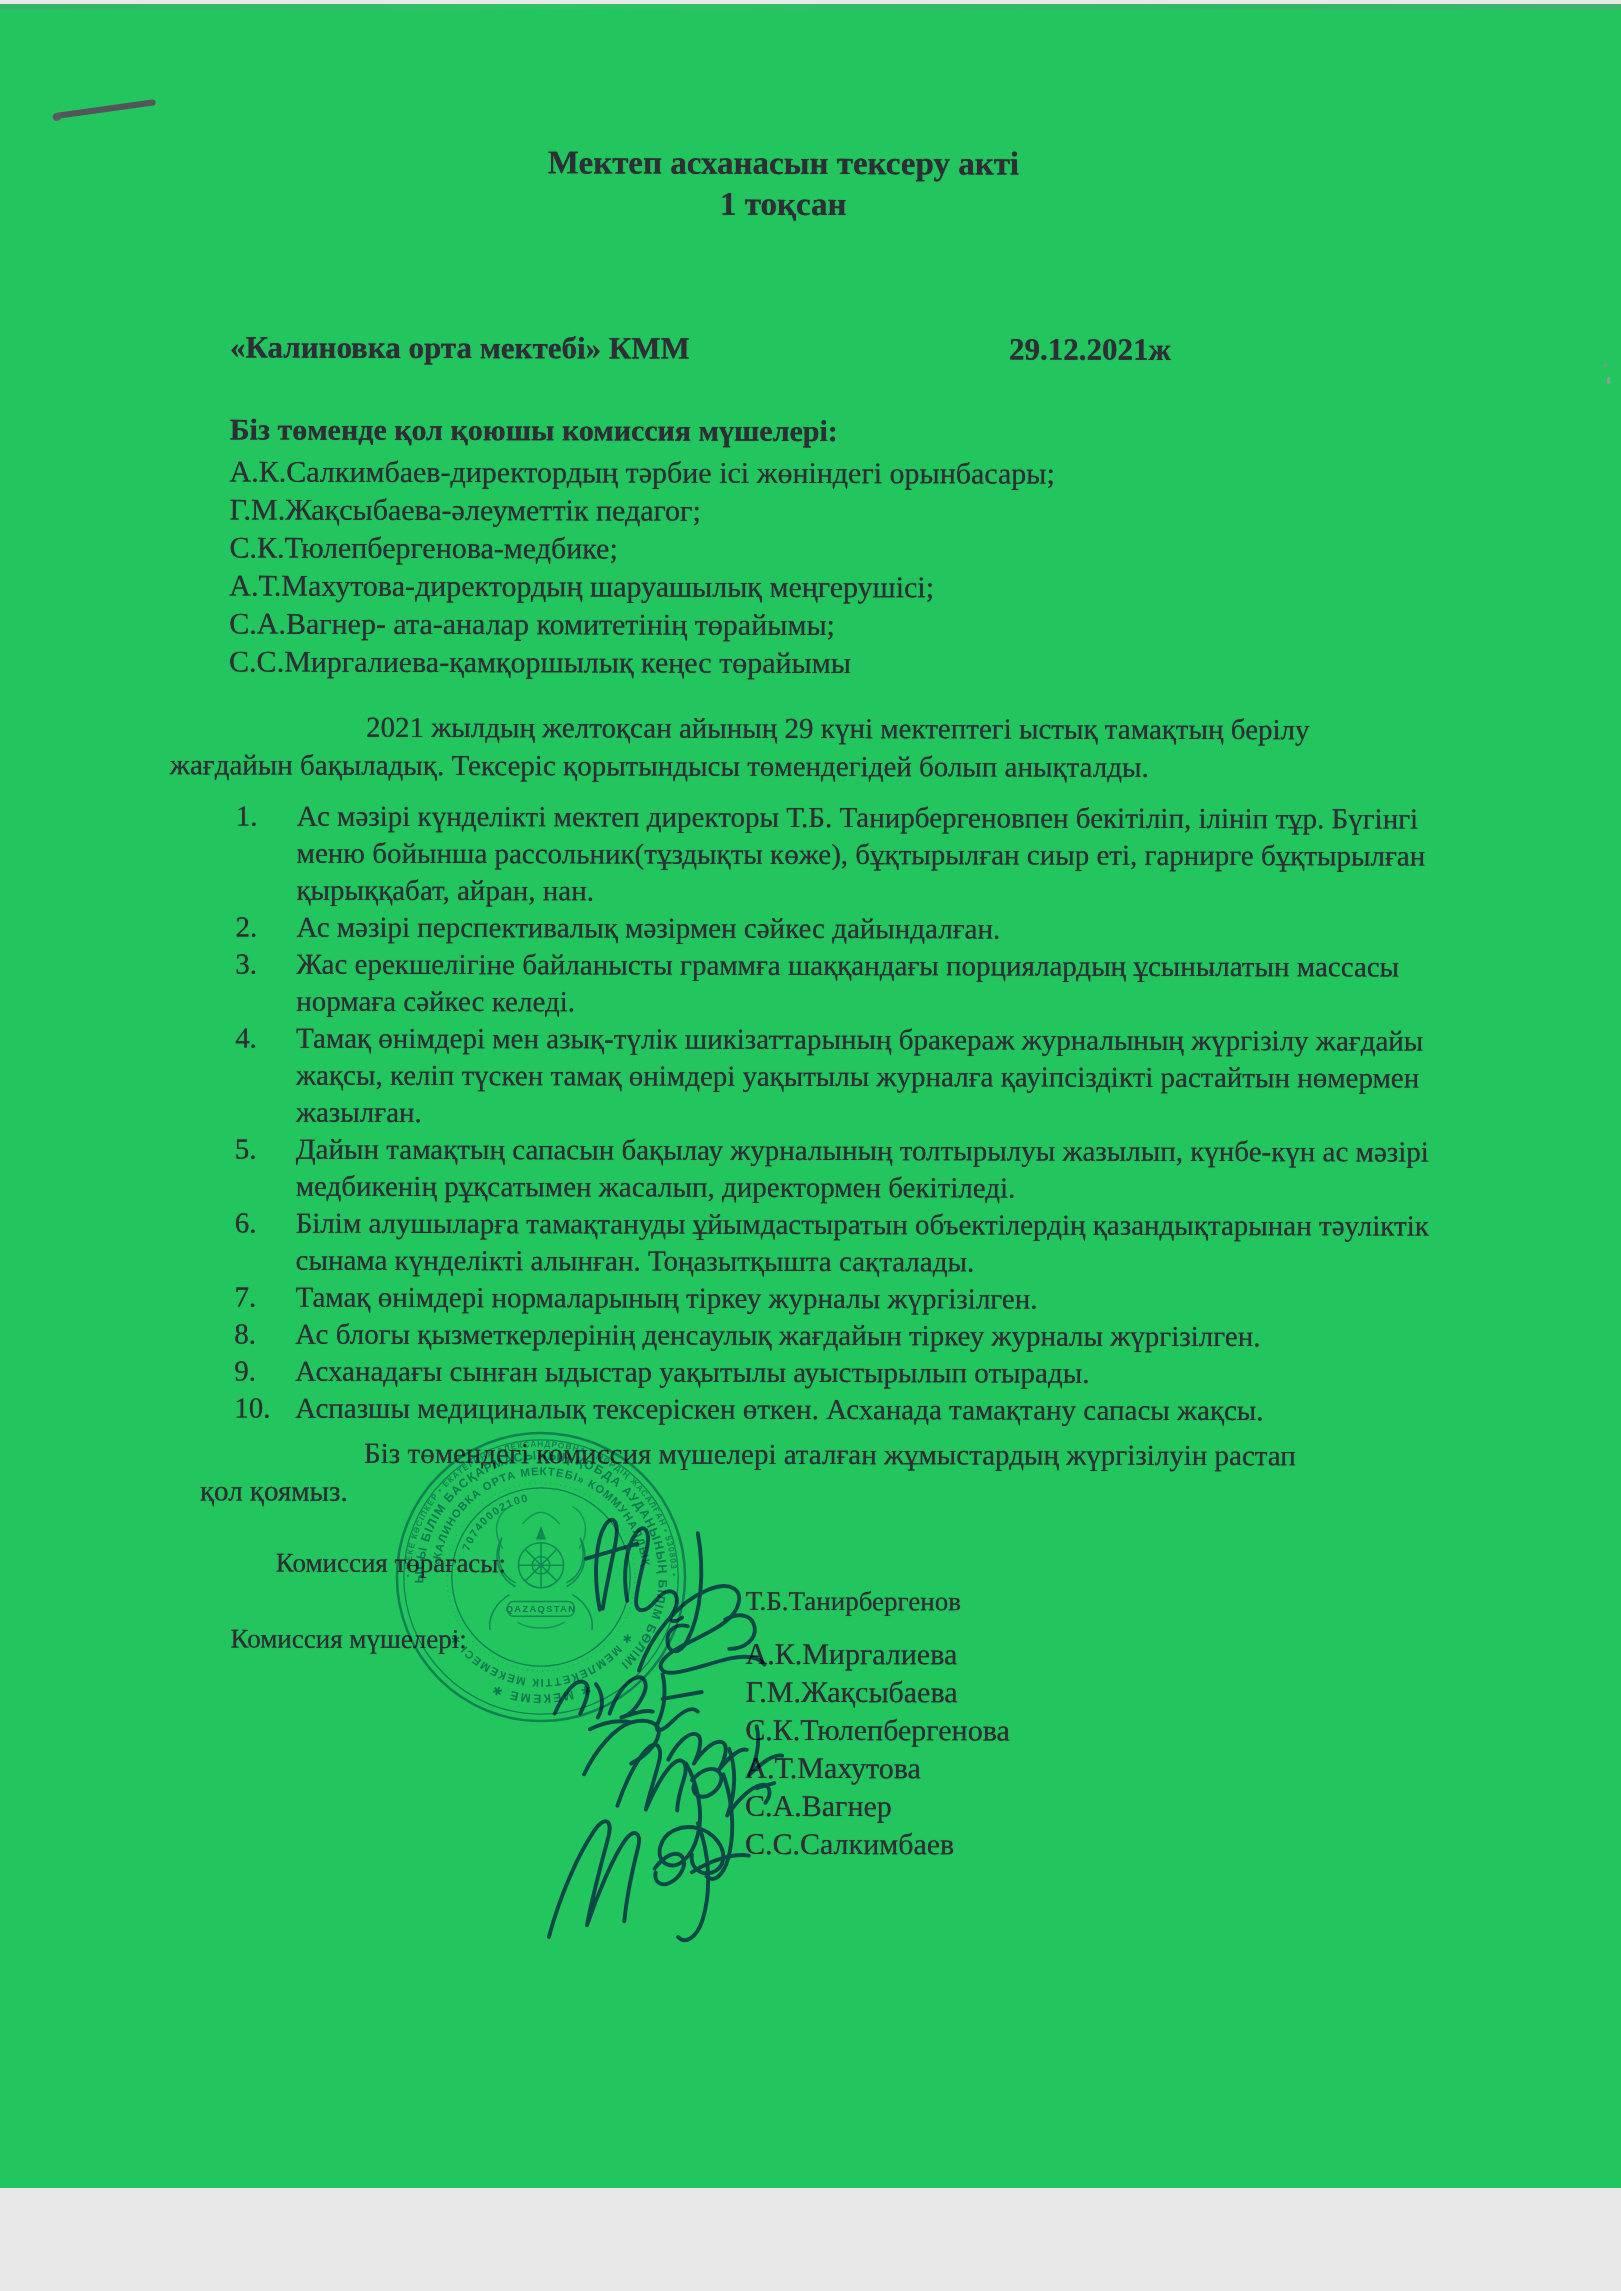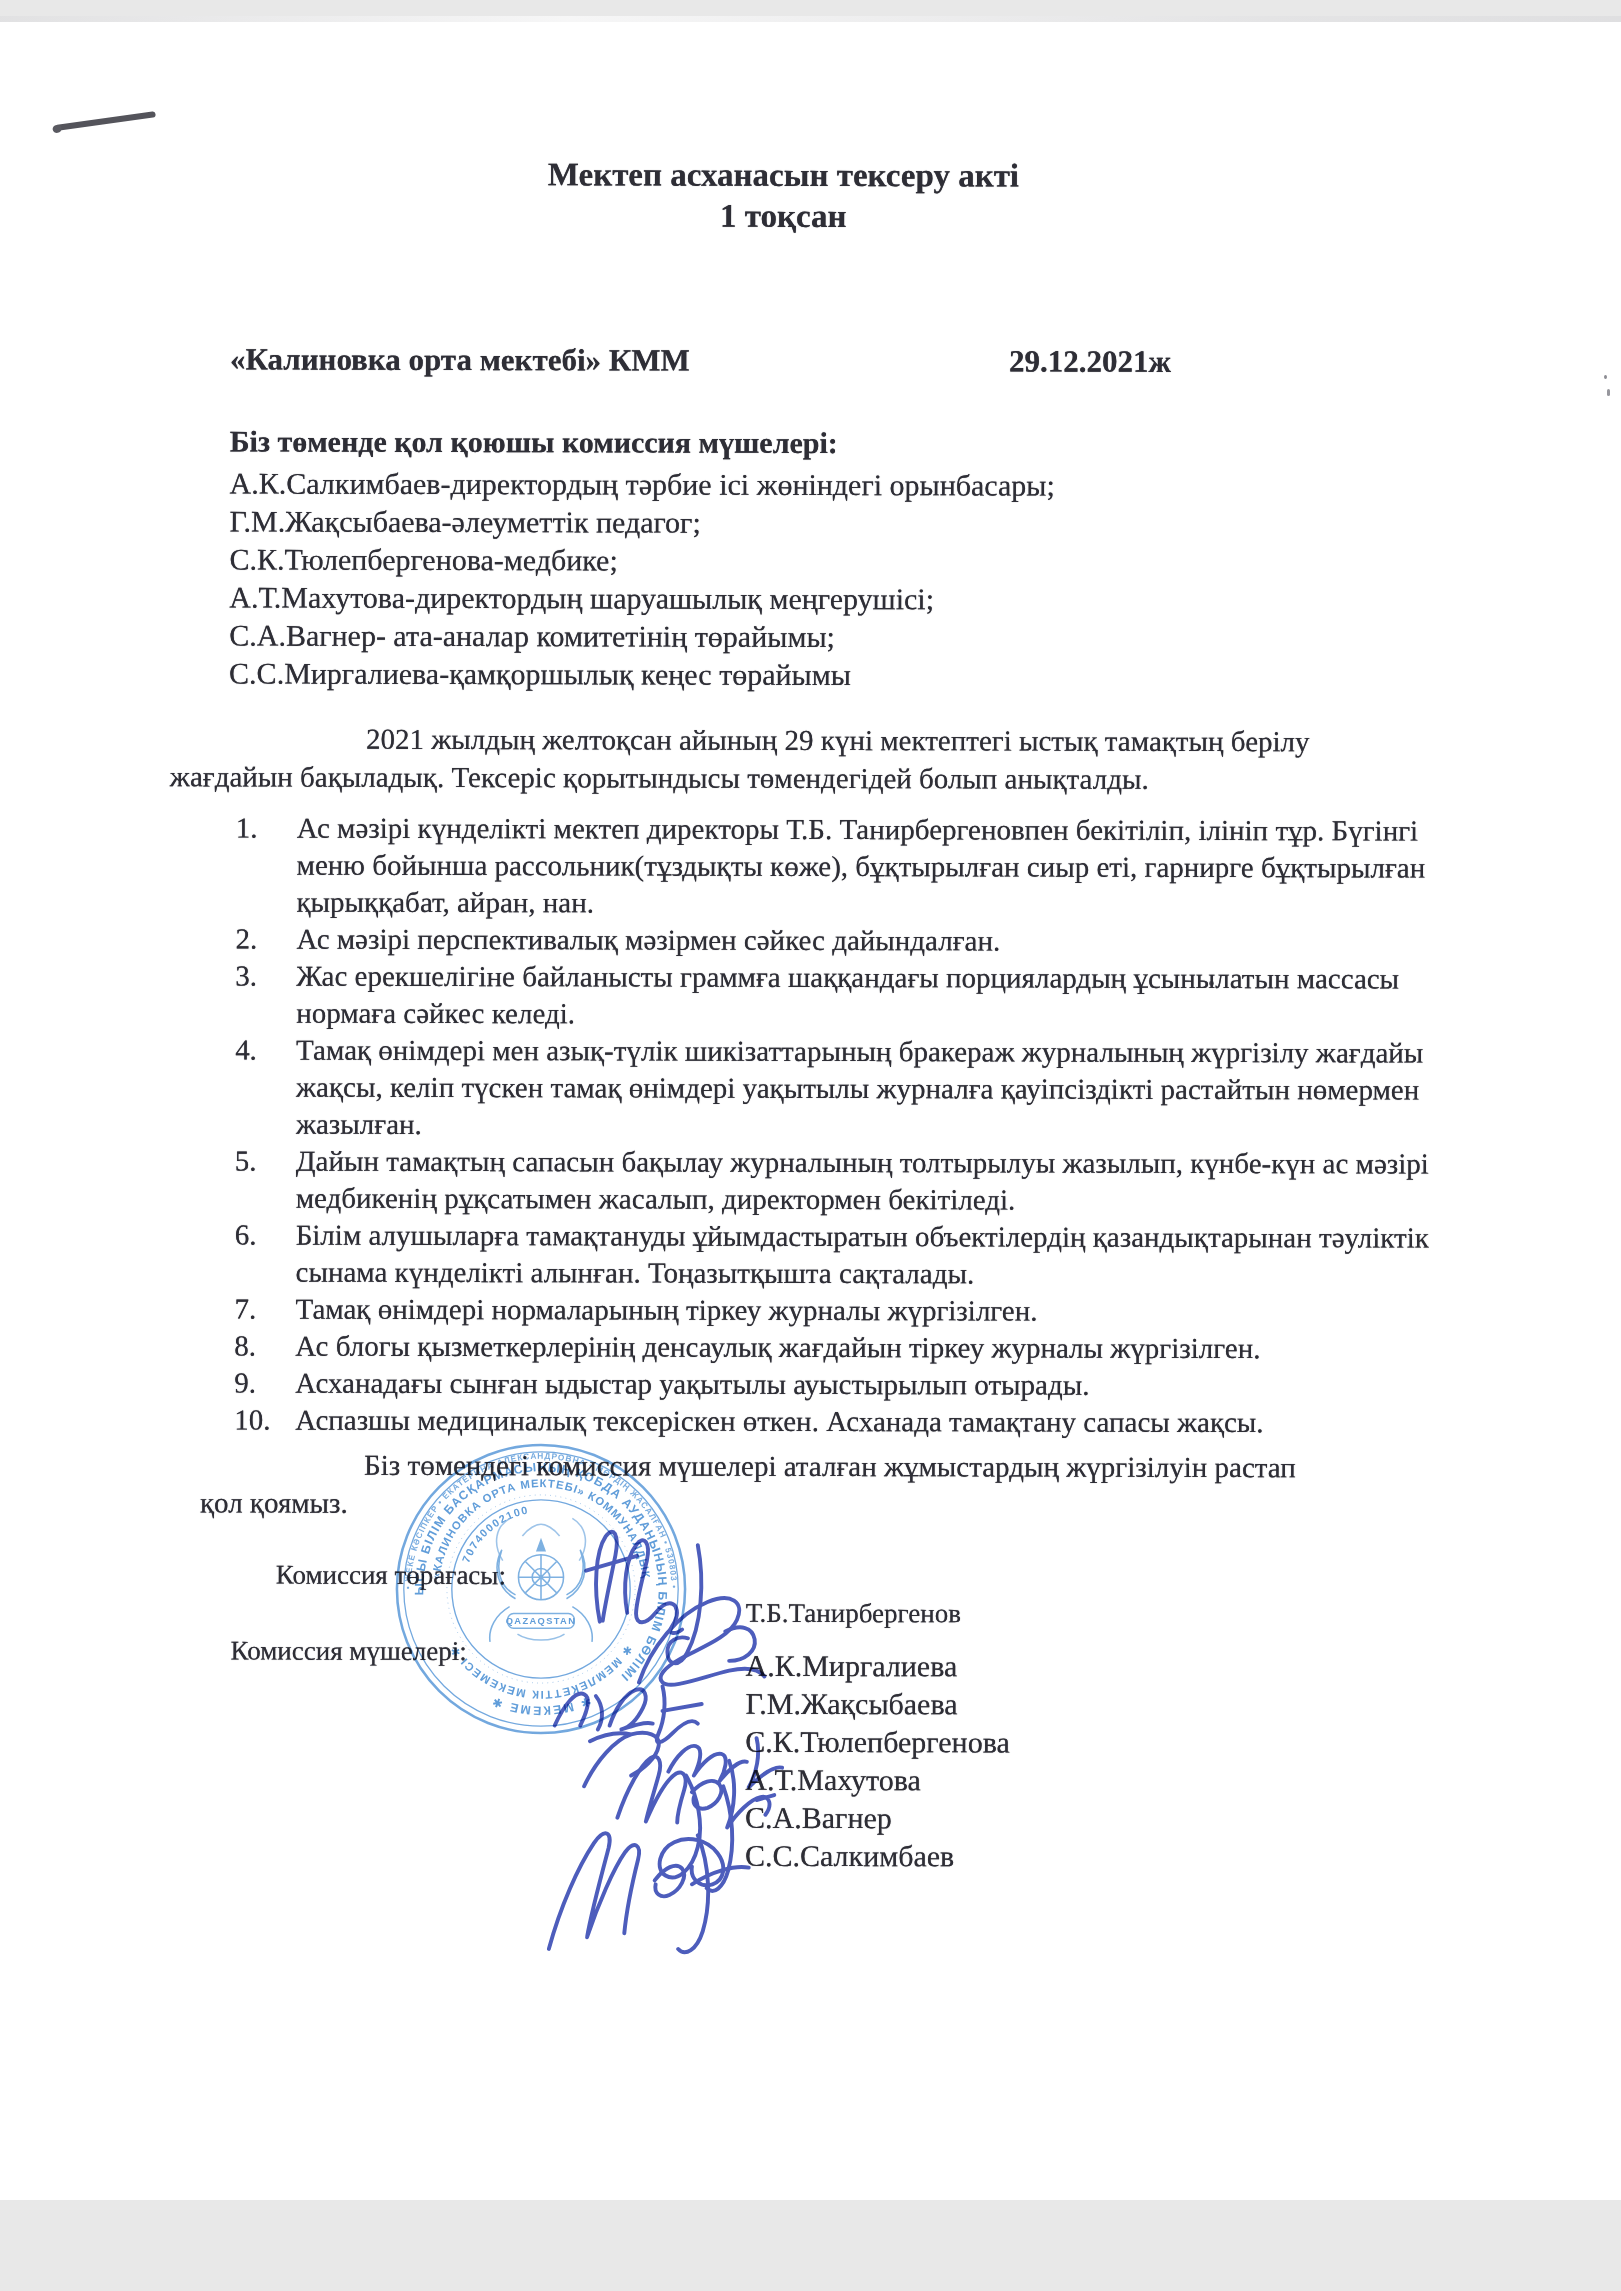--- a/index.html
+++ b/index.html
@@ -1,20 +1,20 @@
 <!DOCTYPE html>
 <html><head>
 <meta charset="utf-8">
 <style>
   html,body{margin:0;padding:0;background:#e8e8e8;}
   .page{
     position:relative;
     width:1621px;height:2184px;
-    margin:16px auto;
-    background:#ffffff;
+    margin:4px auto;
+    background:#22c55e;
     font-family:"Liberation Serif","DejaVu Serif",serif;
     color:#2e2e36;
     overflow:hidden;
   }
   .page::before{ 
     content:"";position:absolute;top:0;left:0;right:0;height:5.9px;
     background:linear-gradient(90deg,rgba(120,120,126,.22),rgba(168,168,172,.10) 35%,rgba(120,120,126,.20) 78%,rgba(140,140,146,.28));
     z-index:5;
   }
   .content{position:absolute;inset:0;transform:rotate(.15deg);}

